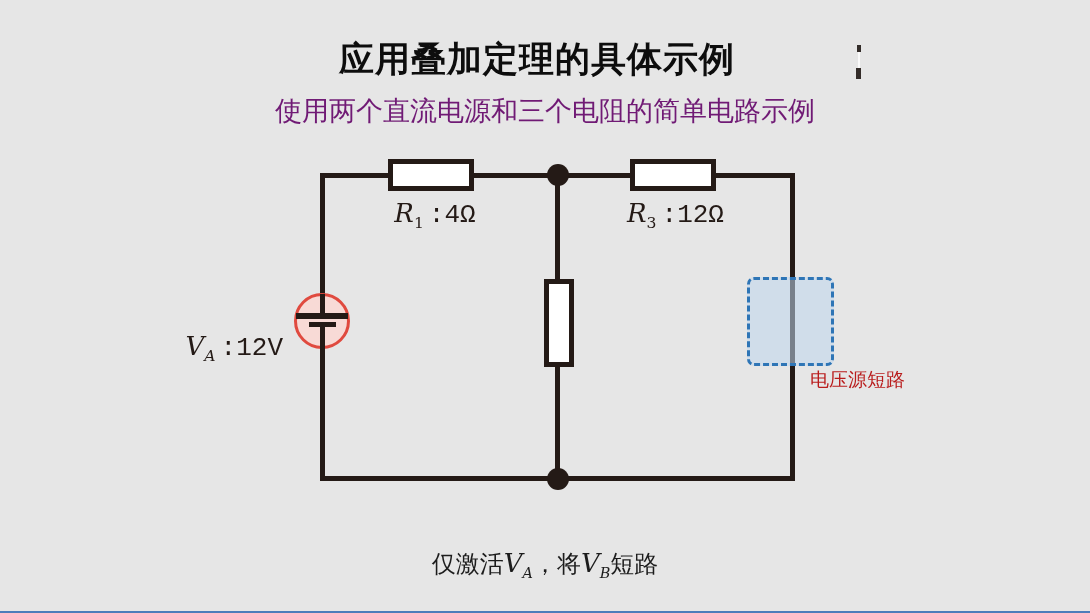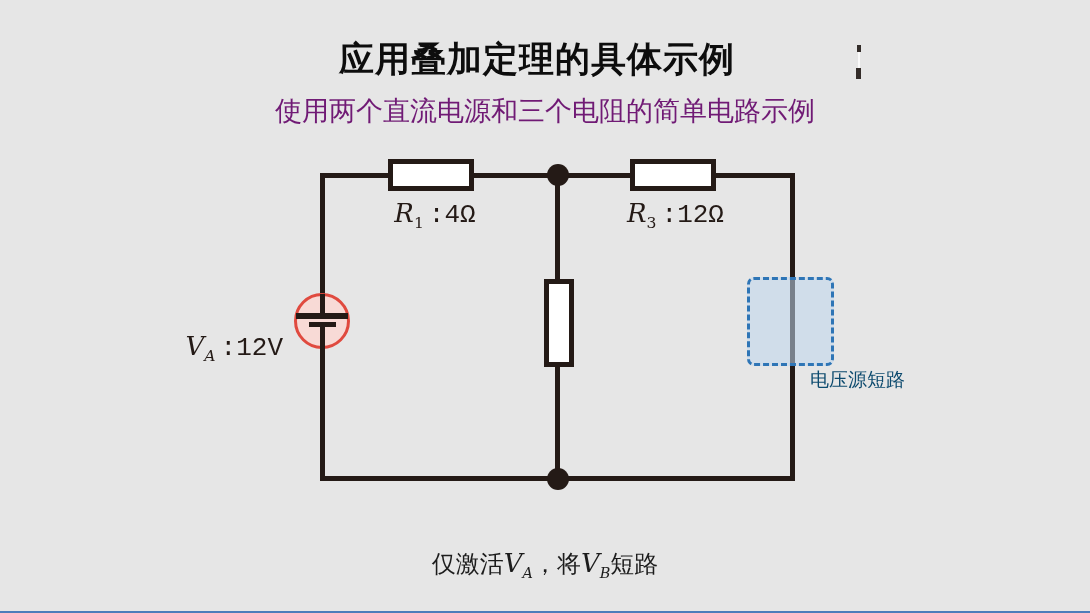--- a/index.html
+++ b/index.html
@@ -42,21 +42,21 @@
   .msub{font-family:"DejaVu Serif",serif;font-size:0.60em;line-height:0;}
   .msub.it{font-style:italic;}
   .mval{font-family:Liberation Mono, monospace;font-style:normal;margin-left:5px;}
 
   .dashed-box{
     left:747px;top:277px;width:87px;height:89px;box-sizing:border-box;
     border:3px dashed #2e75b6;border-radius:7px;
     background:rgba(189,214,236,0.55);z-index:3;
   }
   .short-label{
-    left:810px;top:367px;font-size:19px;color:#0c4a6e;white-space:nowrap;z-index:4;
+    left:810px;top:367px;font-size:19px;color:#b91c1c;white-space:nowrap;z-index:4;
   }
 
   .caption{
     left:0;top:548px;width:1090px;text-align:center;
     font-size:24px;color:#1c1c1c;z-index:4;
   }
   .caption .mvar{font-size:26px;}
 
   .footer-line{left:0;top:611px;width:1090px;height:2px;background:#4d7dba;z-index:5;}
 

